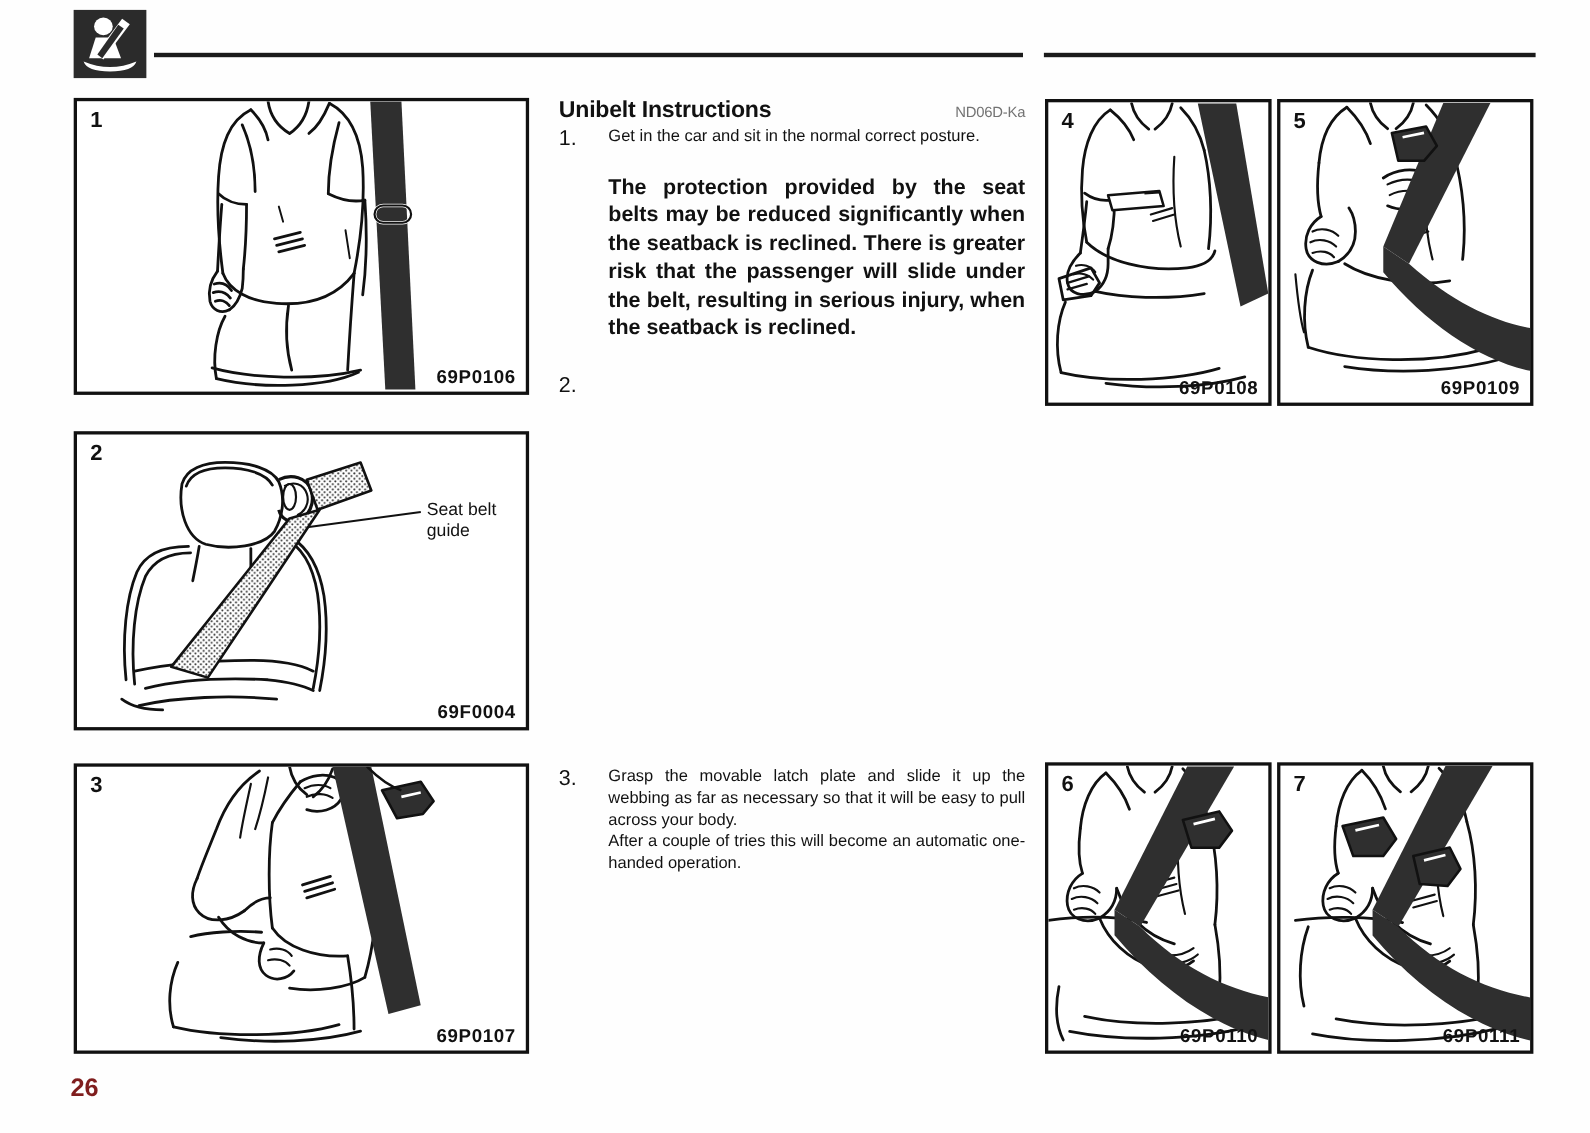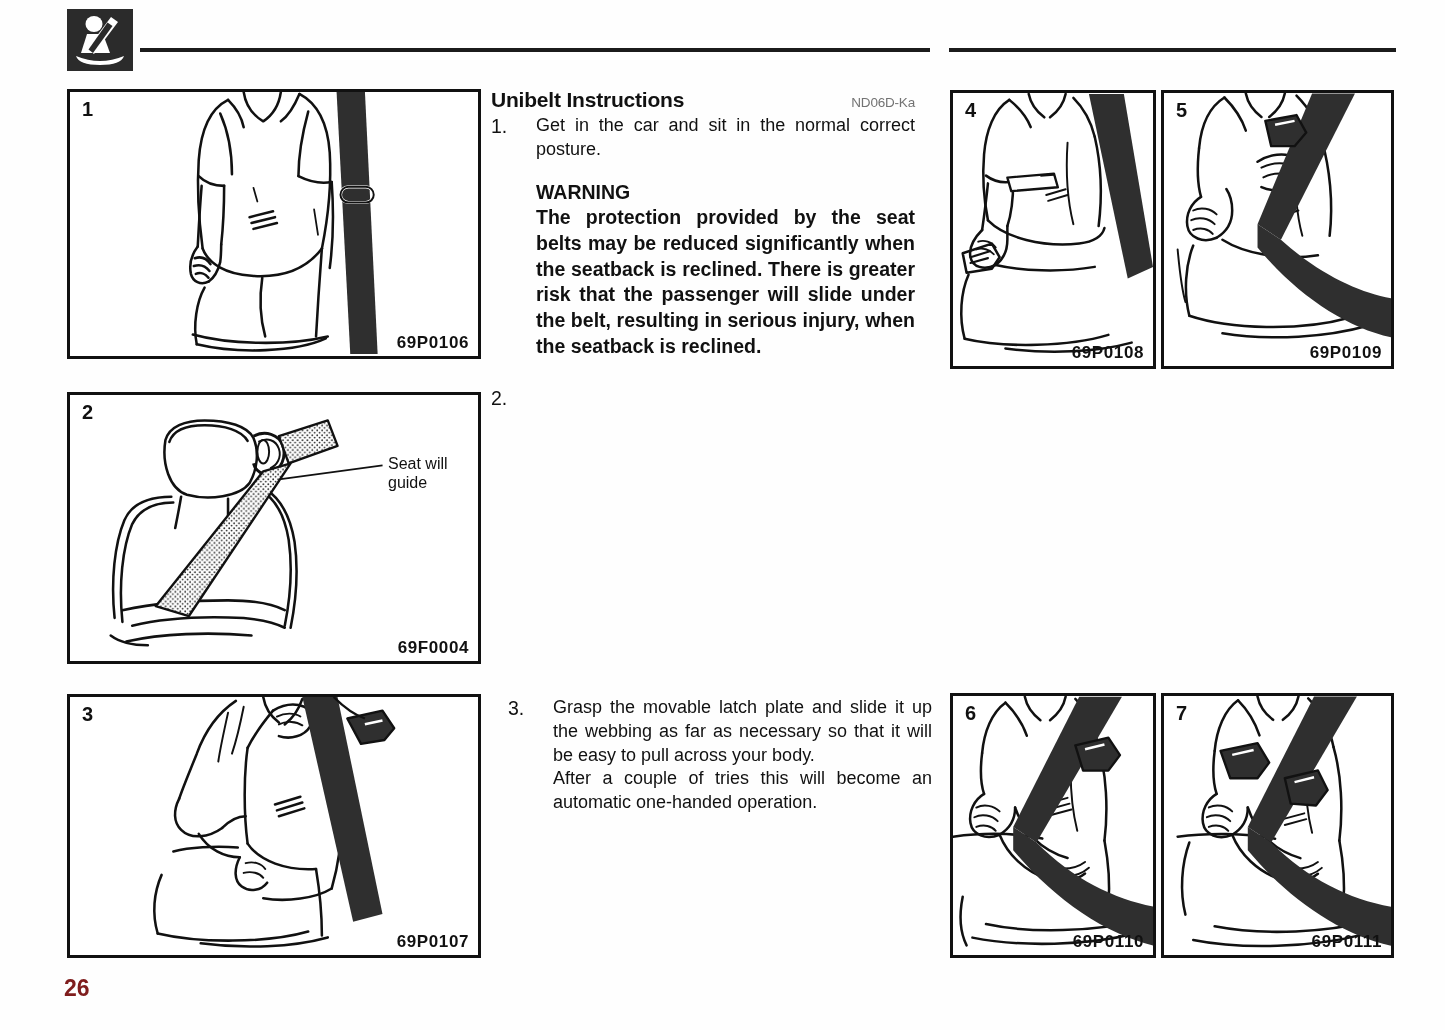--- a/index.html
+++ b/index.html
@@ -90,21 +90,21 @@
   #panel-2 { left: 67px;  top: 392px; width: 414px; height: 272px; }
   #panel-3 { left: 67px;  top: 694px; width: 414px; height: 264px; }
   #panel-4 { left: 950px; top: 90px;  width: 206px; height: 279px; }
   #panel-5 { left: 1161px;top: 90px;  width: 233px; height: 279px; }
   #panel-6 { left: 950px; top: 693px; width: 206px; height: 265px; }
   #panel-7 { left: 1161px;top: 693px; width: 233px; height: 265px; }
 
   
   .text-col {
     position: absolute;
-    left: 491px;
+    left: 508px;
     top: 88px;
     width: 424px;
   }
   .section-head-row {
     display: flex;
     align-items: baseline;
     justify-content: space-between;
   }
   .section-title {
     font-size: 21px;
@@ -121,21 +121,21 @@
     margin-top: 2px;
   }
   .step-num {
     width: 45px;
     flex: 0 0 45px;
     font-size: 19.5px;
     line-height: 1.32;
   }
   .step-body {
     flex: 1;
-    font-size: 18px;
+    font-size: 15px;
     line-height: 1.32;
     text-align: justify;
     text-justify: inter-word;
   }
   .step-body p { margin: 0; }
   .warning-block {
     margin-top: 18px;
     margin-bottom: 16px;
   }
   .warning-title {
@@ -285,21 +285,21 @@
 
       <path d="M212 42 L262 26 L272 52 L222 70 Z" fill="url(#webbing)" stroke="#111111" stroke-width="2.4" stroke-linejoin="round"></path>
 
       <path d="M196 78 L224 70 L120 226 L86 216 Z" fill="url(#webbing)" stroke="#111111" stroke-width="2.4" stroke-linejoin="round"></path>
 
       <path d="M214 86 L318 72" fill="none" stroke="#111111" stroke-width="1.8"></path>
 
       <ellipse cx="196" cy="58" rx="6" ry="12" fill="none" stroke="#111111" stroke-width="2"></ellipse>
     </svg>
     <span class="panel-num">2</span>
-    <span class="panel-callout" style="left:318px; top:60px; width:96px;">Seat will
+    <span class="panel-callout" style="left:318px; top:60px; width:96px;">Seat belt
 guide</span>
     <span class="panel-code">69F0004</span>
   </div>
 
   <div class="panel" id="panel-3">
     <svg viewBox="0 0 414 264" xmlns="http://www.w3.org/2000/svg" aria-hidden="true">
       <g fill="none" stroke="#111111" stroke-width="2.6" stroke-linecap="round" stroke-linejoin="round">
 
         <path d="M196 0 C198 12 204 20 212 26"></path>
         <path d="M236 2 C232 14 226 22 218 28"></path>
@@ -554,21 +554,20 @@
     </div>
 
     <div class="step">
       <span class="step-num">1.</span>
       <div class="step-body">
         <p class="just">Get in the car and sit in the normal correct posture.</p>
       </div>
     </div>
 
     <div class="warning-block" style="padding-left:45px;">
-      <div class="warning-title">WARNING</div>
       <p class="warning-para just">The protection provided by the seat belts may be reduced significantly when the seatback is reclined. There is greater risk that the passenger will slide under the belt, resulting in serious injury, when the seatback is reclined.</p>
     </div>
 
     <div class="step spaced">
       <span class="step-num">2.</span>
     </div>
 
   </div>
 
   <div id="step-3-wrap">

